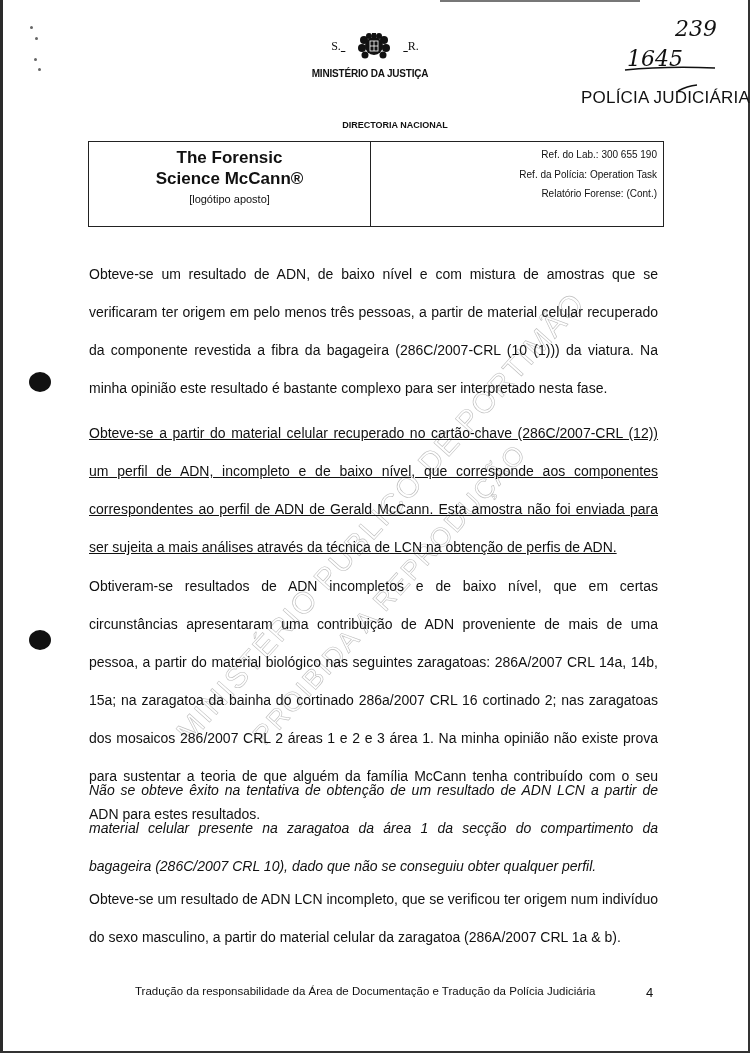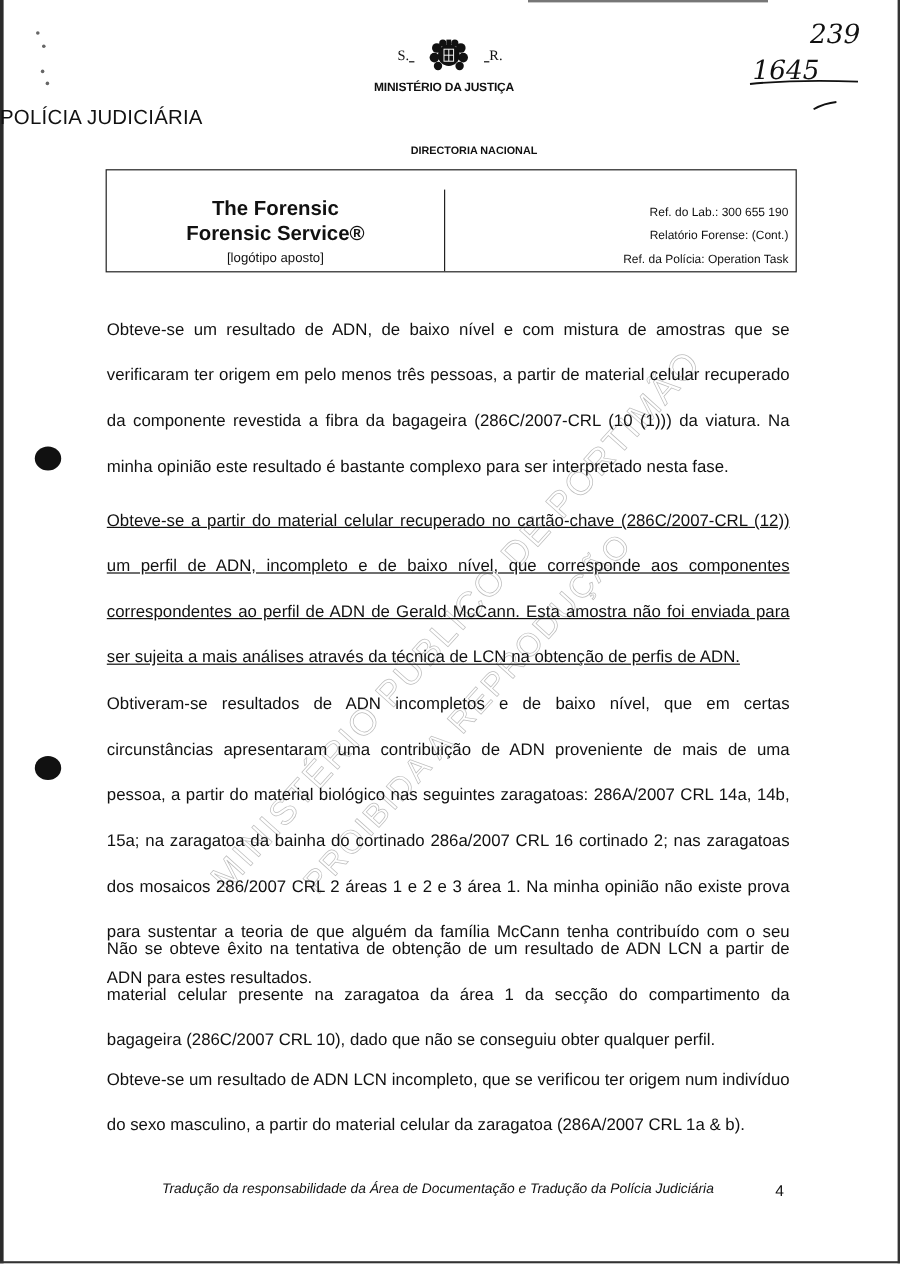--- a/index.html
+++ b/index.html
@@ -15,49 +15,49 @@
 
   .hand-note { position: absolute; left: 615px; top: 8px; width: 120px; height: 90px; }
 
   .stray-dot { position: absolute; width: 3px; height: 3px; background: #666; border-radius: 50%; }
 
   .crest-row { position: absolute; top: 32px; left: 0; width: 750px; text-align: center; text-decoration: underline; }
   .crest-row .sr { font-family: "Liberation Serif", serif; font-size: 12px; display: inline-block; vertical-align: middle; }
   .crest { display: inline-block; vertical-align: middle; width: 34px; height: 28px; margin: 0 12px; }
 
   .ministry { position: absolute; top: 68px; left: 0; width: 740px; text-align: center; font-size: 10px; font-weight: bold; letter-spacing: -0.2px; }
-  .policia { position: absolute; top: 88px; left: 0; width: 750px; text-align: left; font-size: 17px; letter-spacing: 0.2px; }
+  .policia { position: absolute; top: 88px; left: 0; width: 750px; text-align: right; font-size: 17px; letter-spacing: 0.2px; }
   .directoria { position: absolute; top: 120px; left: 0; width: 750px; text-align: center; font-size: 9px; font-weight: bold; margin-left: 20px; }
 
   .ref-box {
     position: absolute; left: 88px; top: 141px; width: 576px; height: 86px;
-    border: 1px solid #222; box-sizing: border-box; display: flex; align-items: flex-end;
+    border: 1px solid #222; box-sizing: border-box; display: flex;
   }
   .ref-left { width: 282px; border-right: 1px solid #222; text-align: center; padding-top: 5px; box-sizing: border-box; }
   .ref-left .l1, .ref-left .l2 { font-weight: bold; font-size: 17px; line-height: 21px; }
   .ref-left .l3 { font-size: 11px; line-height: 21px; }
   .ref-right { flex: 1; text-align: right; padding-right: 6px; padding-top: 3px; font-size: 10px; line-height: 19.5px; }
 
   .para { position: absolute; left: 89px; width: 569px; font-size: 14px; line-height: 38px; text-align: justify; }
   .p1 { top: 241px; }
   .p2 { top: 400px; text-decoration: underline; }
   .p3 { top: 553px; }
-  .p4 { top: 757px; }
+  .p4 { top: 757px; font-style: italic; }
   .p5 { top: 866px; }
 
   .binder-hole { position: absolute; left: 29px; width: 22px; height: 20px; background: #111; border-radius: 50%; }
   .hole1 { top: 372px; }
   .hole2 { top: 630px; }
 
   .watermark { position: absolute; pointer-events: none; color: rgba(0,0,0,0); -webkit-text-stroke: 0.6px rgba(60,60,60,0.35); font-size: 30px; letter-spacing: 2px; white-space: nowrap; transform-origin: left bottom; }
   .wm1 { left: 195px; top: 715px; transform: rotate(-48deg); }
   .wm2 { left: 270px; top: 720px; transform: rotate(-48deg); font-size: 27px; }
 
   .footer { position: absolute; top: 985px; left: 0; width: 750px; font-size: 11.5px; }
-  .footer .ftext { position: absolute; left: 135px; top: 0; font-style: italic; }
+  .footer .ftext { position: absolute; left: 135px; top: 0; }
   .footer .fpage { position: absolute; left: 646px; top: 0; font-size: 13px; }
 </style>
 </head>
 <body>
 
 <div class="page-edge-left"></div>
 <div class="page-edge-right"></div>
 <div class="page-edge-bottom"></div>
 <div class="page-edge-top"></div>
 
@@ -97,27 +97,27 @@
   <span class="sr">R.</span>
 </div>
 
 <div class="ministry">MINISTÉRIO DA JUSTIÇA</div>
 <div class="policia">POLÍCIA JUDICIÁRIA</div>
 <div class="directoria">DIRECTORIA NACIONAL</div>
 
 <div class="ref-box">
   <div class="ref-left">
     <div class="l1">The Forensic</div>
-    <div class="l2">Forensic Service®</div>
+    <div class="l2">Science McCann®</div>
     <div class="l3">[logótipo aposto]</div>
   </div>
   <div class="ref-right">
     <div>Ref. do Lab.: 300 655 190</div>
+    <div>Ref. da Polícia: Operation Task</div>
     <div>Relatório Forense: (Cont.)</div>
-    <div>Ref. da Polícia: Operation Task</div>
   </div>
 </div>
 
 <div class="watermark wm1">MINISTÉRIO PÚBLICO DE PORTIMÃO</div>
 <div class="watermark wm2">PROIBIDA A REPRODUÇÃO</div>
 
 <p class="para p1">Obteve-se um resultado de ADN, de baixo nível e com mistura de amostras que se verificaram ter origem em pelo menos três pessoas, a partir de material celular recuperado da componente revestida a fibra da bagageira (286C/2007-CRL (10 (1))) da viatura. Na minha opinião este resultado é bastante complexo para ser interpretado nesta fase.</p>
 <p class="para p2">Obteve-se a partir do material celular recuperado no cartão-chave (286C/2007-CRL (12)) um perfil de ADN, incompleto e de baixo nível, que corresponde aos componentes correspondentes ao perfil de ADN de Gerald McCann. Esta amostra não foi enviada para ser sujeita a mais análises através  da técnica de LCN na obtenção de perfis de ADN.</p>
 <p class="para p3">Obtiveram-se resultados de ADN incompletos e de baixo nível, que em certas circunstâncias apresentaram uma contribuição de ADN proveniente de mais de uma pessoa, a partir do material biológico nas seguintes zaragatoas: 286A/2007 CRL 14a, 14b, 15a; na zaragatoa da bainha do cortinado 286a/2007 CRL 16 cortinado 2; nas zaragatoas dos mosaicos 286/2007 CRL 2 áreas 1 e 2 e 3 área 1. Na minha opinião não existe prova para sustentar a teoria de que alguém da família McCann tenha contribuído com o seu ADN para estes resultados.</p>
 <p class="para p4">Não se obteve êxito na tentativa de obtenção de um resultado de ADN LCN a partir de material celular presente na zaragatoa da área 1 da secção do compartimento da bagageira (286C/2007 CRL 10), dado que não se conseguiu obter qualquer perfil.</p>

